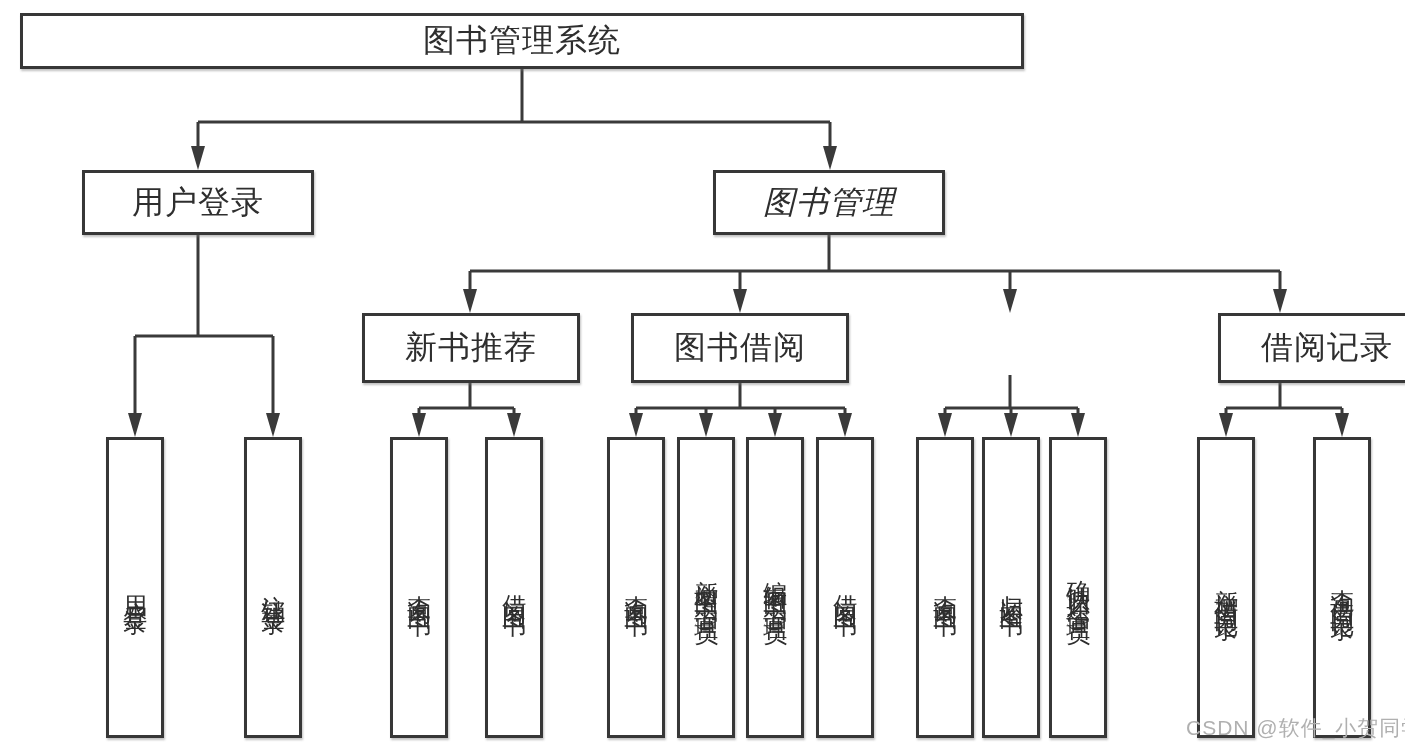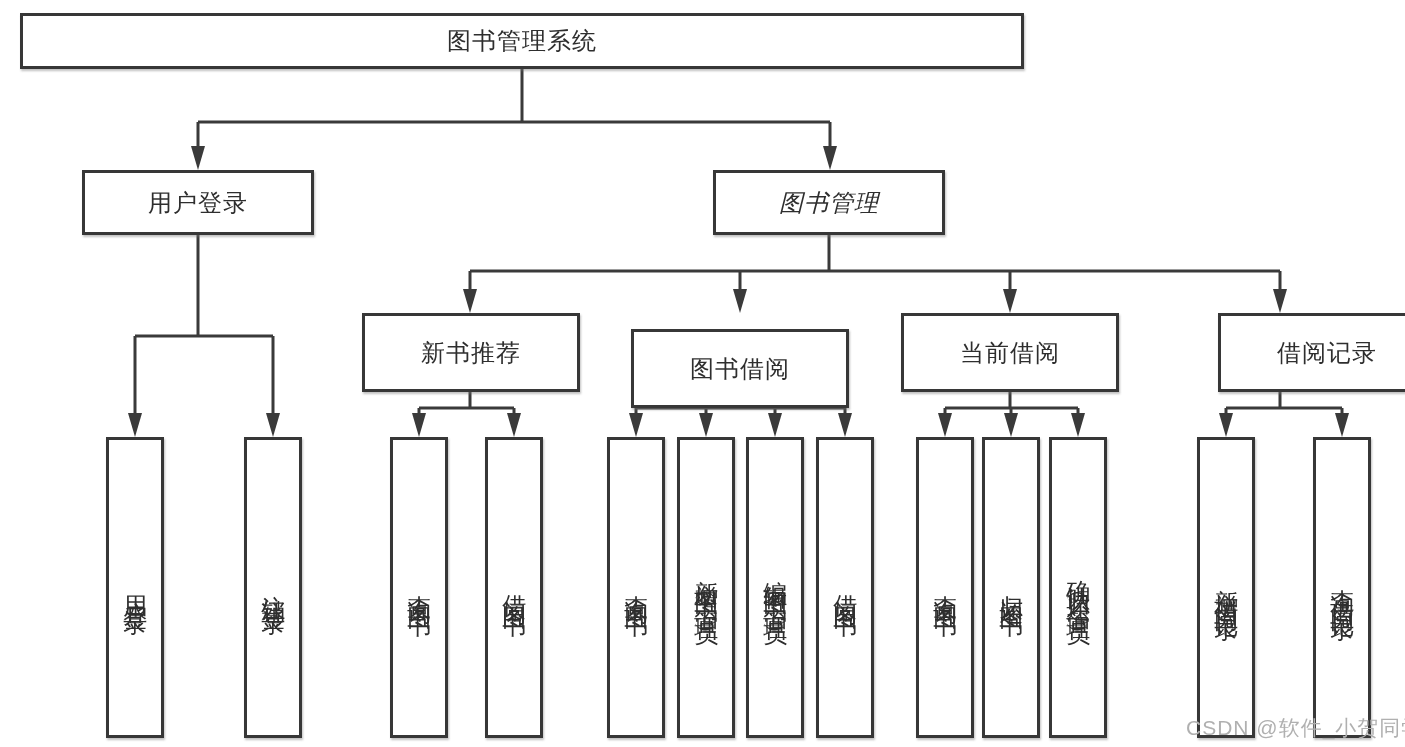--- a/index.html
+++ b/index.html
@@ -7,25 +7,25 @@
     position:relative; width:1405px; height:747px; background:#ffffff;
     font-family:"Liberation Sans","DejaVu Sans",sans-serif; overflow:hidden;
   }
   svg.connectors { position:absolute; left:0; top:0; width:1405px; height:747px; }
   .node {
     position:absolute; box-sizing:border-box; background:#ffffff;
     border:3px solid #373737; color:#2e2e2e;
     display:flex; align-items:center; justify-content:center;
     box-shadow:1px 2px 2px rgba(120,120,120,0.45);
   }
-  .hnode { font-size:24px; letter-spacing:1px; white-space:nowrap; }
+  .hnode { font-size:32px; letter-spacing:1px; white-space:nowrap; }
   .root  { left:20px;  top:13px;  width:1004px; height:56px; }
   .lvl2a { left:82px;  top:170px; width:232px;  height:65px; }
   .lvl2b { left:713px; top:170px; width:232px;  height:65px;font-style:italic; }
-  .mod   { top:313px; width:218px; height:79px; }
+  .mod   { top:313px; width:218px; height:70px; }
   .vnode { top:437px; width:58px; height:301px; }
   .vnode span {
     writing-mode:vertical-rl; text-orientation:mixed;
     font-size:24px; letter-spacing:6px; line-height:1.1; white-space:nowrap;
   }
   .watermark {
     position:absolute; left:1186px; top:714px;
     font-size:21px; letter-spacing:1px; color:#b0b0b0; white-space:nowrap;
   }
 </style>
@@ -72,22 +72,21 @@
       <path d="M1335 413 L1349 413 L1342 437 Z"></path>
     </g>
   </svg>
 
   <div class="node hnode root">图书管理系统</div>
 
   <div class="node hnode lvl2a">用户登录</div>
   <div class="node hnode lvl2b">图书管理</div>
 
   <div class="node hnode mod" style="left:362px;">新书推荐</div>
-  <div class="node hnode mod" style="left:631px;margin-top:16px;">图书借阅</div>
-  <div class="node hnode mod" style="left:901px;">当前借阅</div>
+  <div class="node hnode mod" style="left:631px;">图书借阅</div>
   <div class="node hnode mod" style="left:1218px;">借阅记录</div>
 
   <div class="node vnode" style="left:106px;">
     <span>用户登录</span>
   </div>
   <div class="node vnode" style="left:244px;">
     <span>注销登录</span>
   </div>
 
   <div class="node vnode" style="left:390px;">

